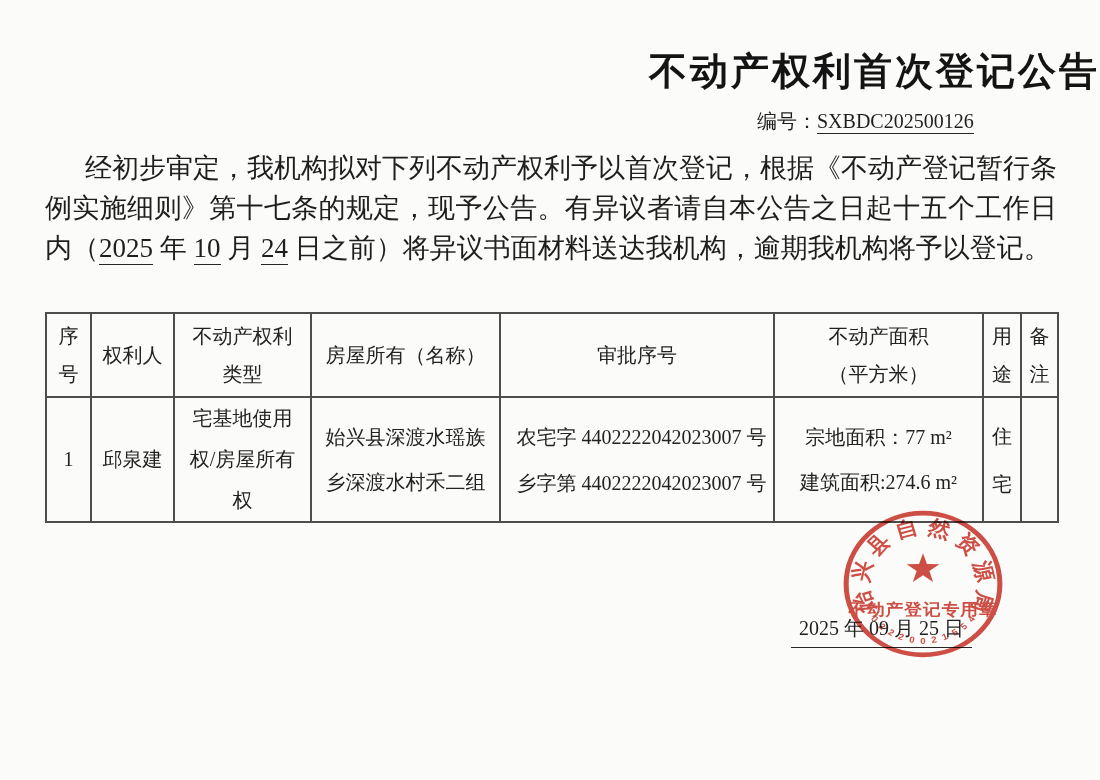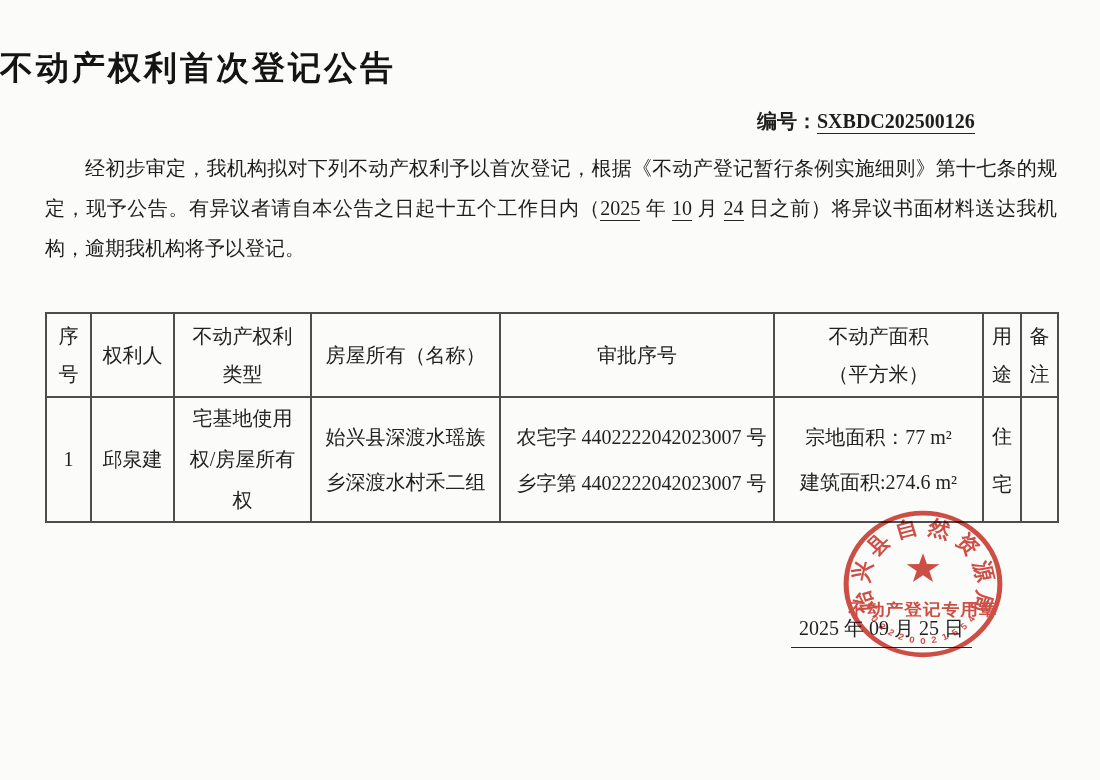--- a/index.html
+++ b/index.html
@@ -4,28 +4,28 @@
 <style>
   * { margin:0; padding:0; box-sizing:border-box; }
   html,body { width:1100px; height:780px; background:#fbfbf9; overflow:hidden; }
   .page {
     position:relative; width:1100px; height:780px;
     background:#fbfbf9; color:#1e1e1e;
     font-family:"Liberation Serif","DejaVu Serif",serif;
   }
   .title {
     position:absolute; top:46px; left:0; width:100%;
-    text-align:left; font-size:33px; font-weight:700; letter-spacing:3px;
+    text-align:right; font-size:38px; font-weight:700; letter-spacing:3px;
     color:#141414; font-family:"Liberation Sans","DejaVu Sans",sans-serif;
   }
-  .doc-no { position:absolute; top:108px; left:757px; font-size:20px;font-weight:bold; }
+  .doc-no { position:absolute; top:108px; left:757px; font-size:20px; }
   .u { border-bottom:1.6px solid #262626; padding-bottom:1px; }
   .intro {
     position:absolute; top:148px; left:45px; width:1012px;
-    font-size:20px; line-height:40px; text-align:justify; text-indent:40px;
+    font-size:27px; line-height:40px; text-align:justify; text-indent:40px;
   }
   .address {
     position:absolute; top:268px; left:45px; width:1012px;
     font-size:20px; line-height:36px; text-indent:40px; white-space:nowrap;
   }
   table.reg {
     position:absolute; top:312px; left:45px; width:1012px;
     border-collapse:collapse; table-layout:fixed; font-size:20px;
   }
   table.reg th, table.reg td {

